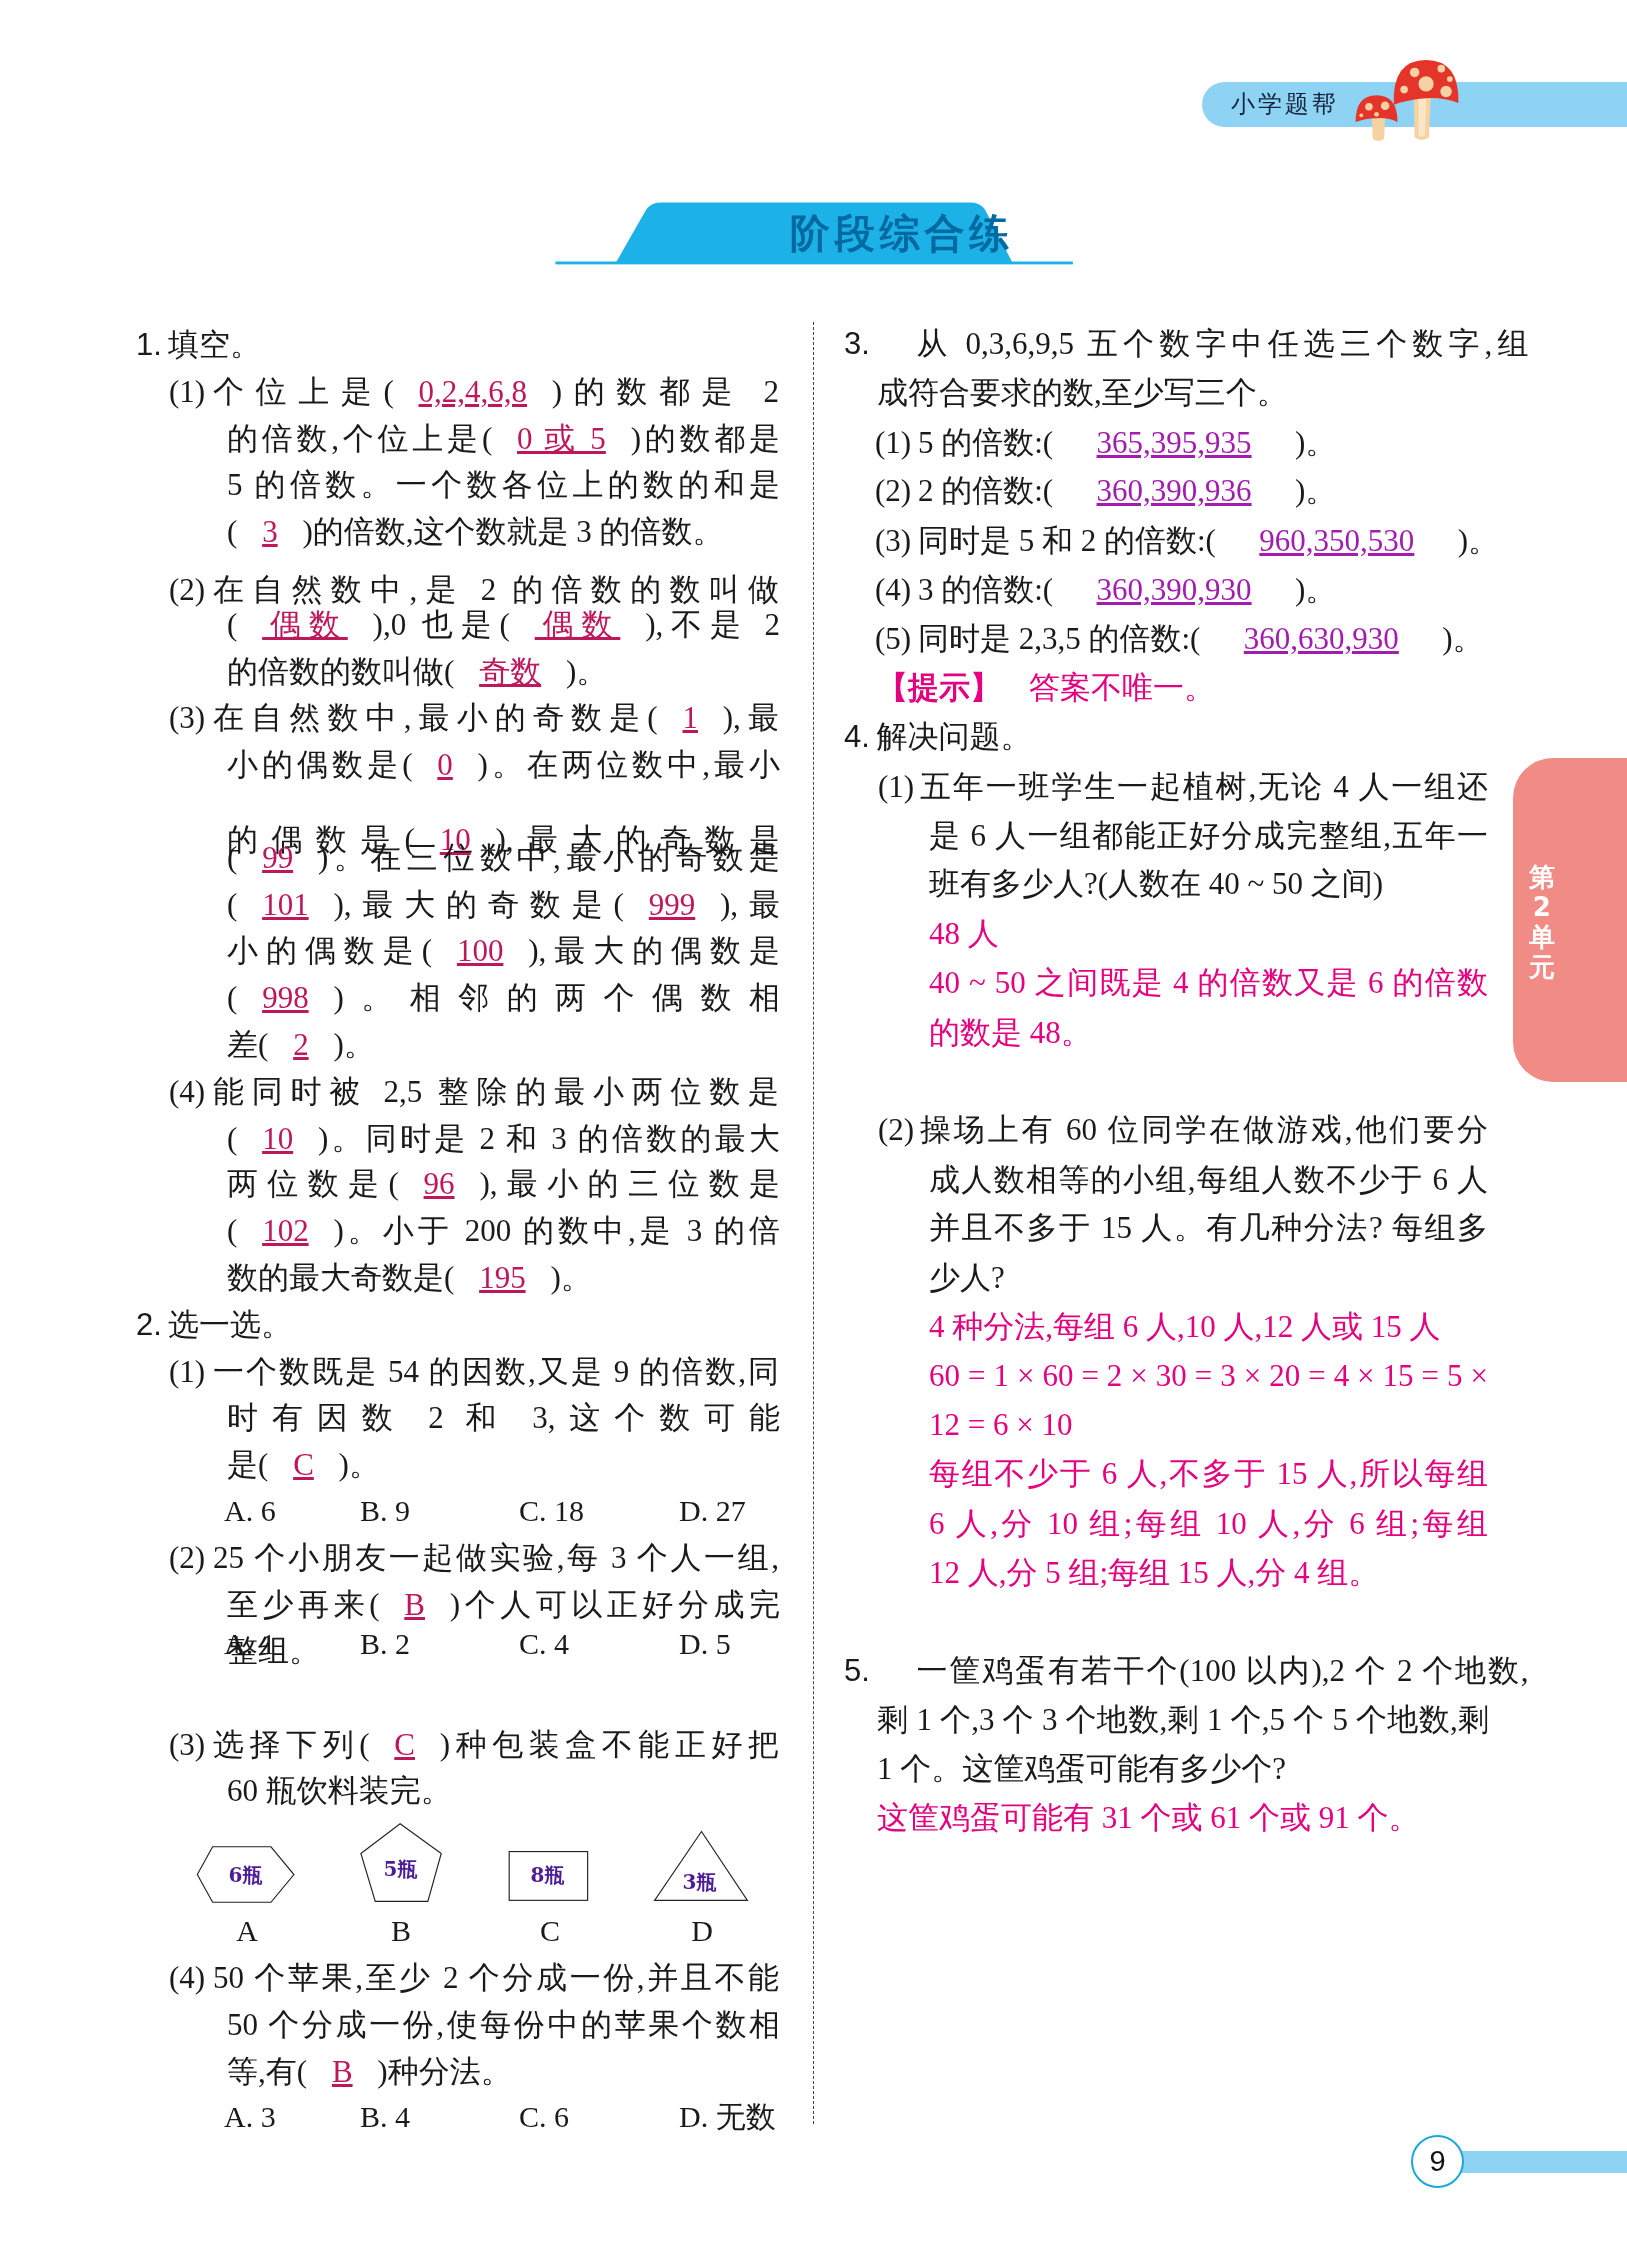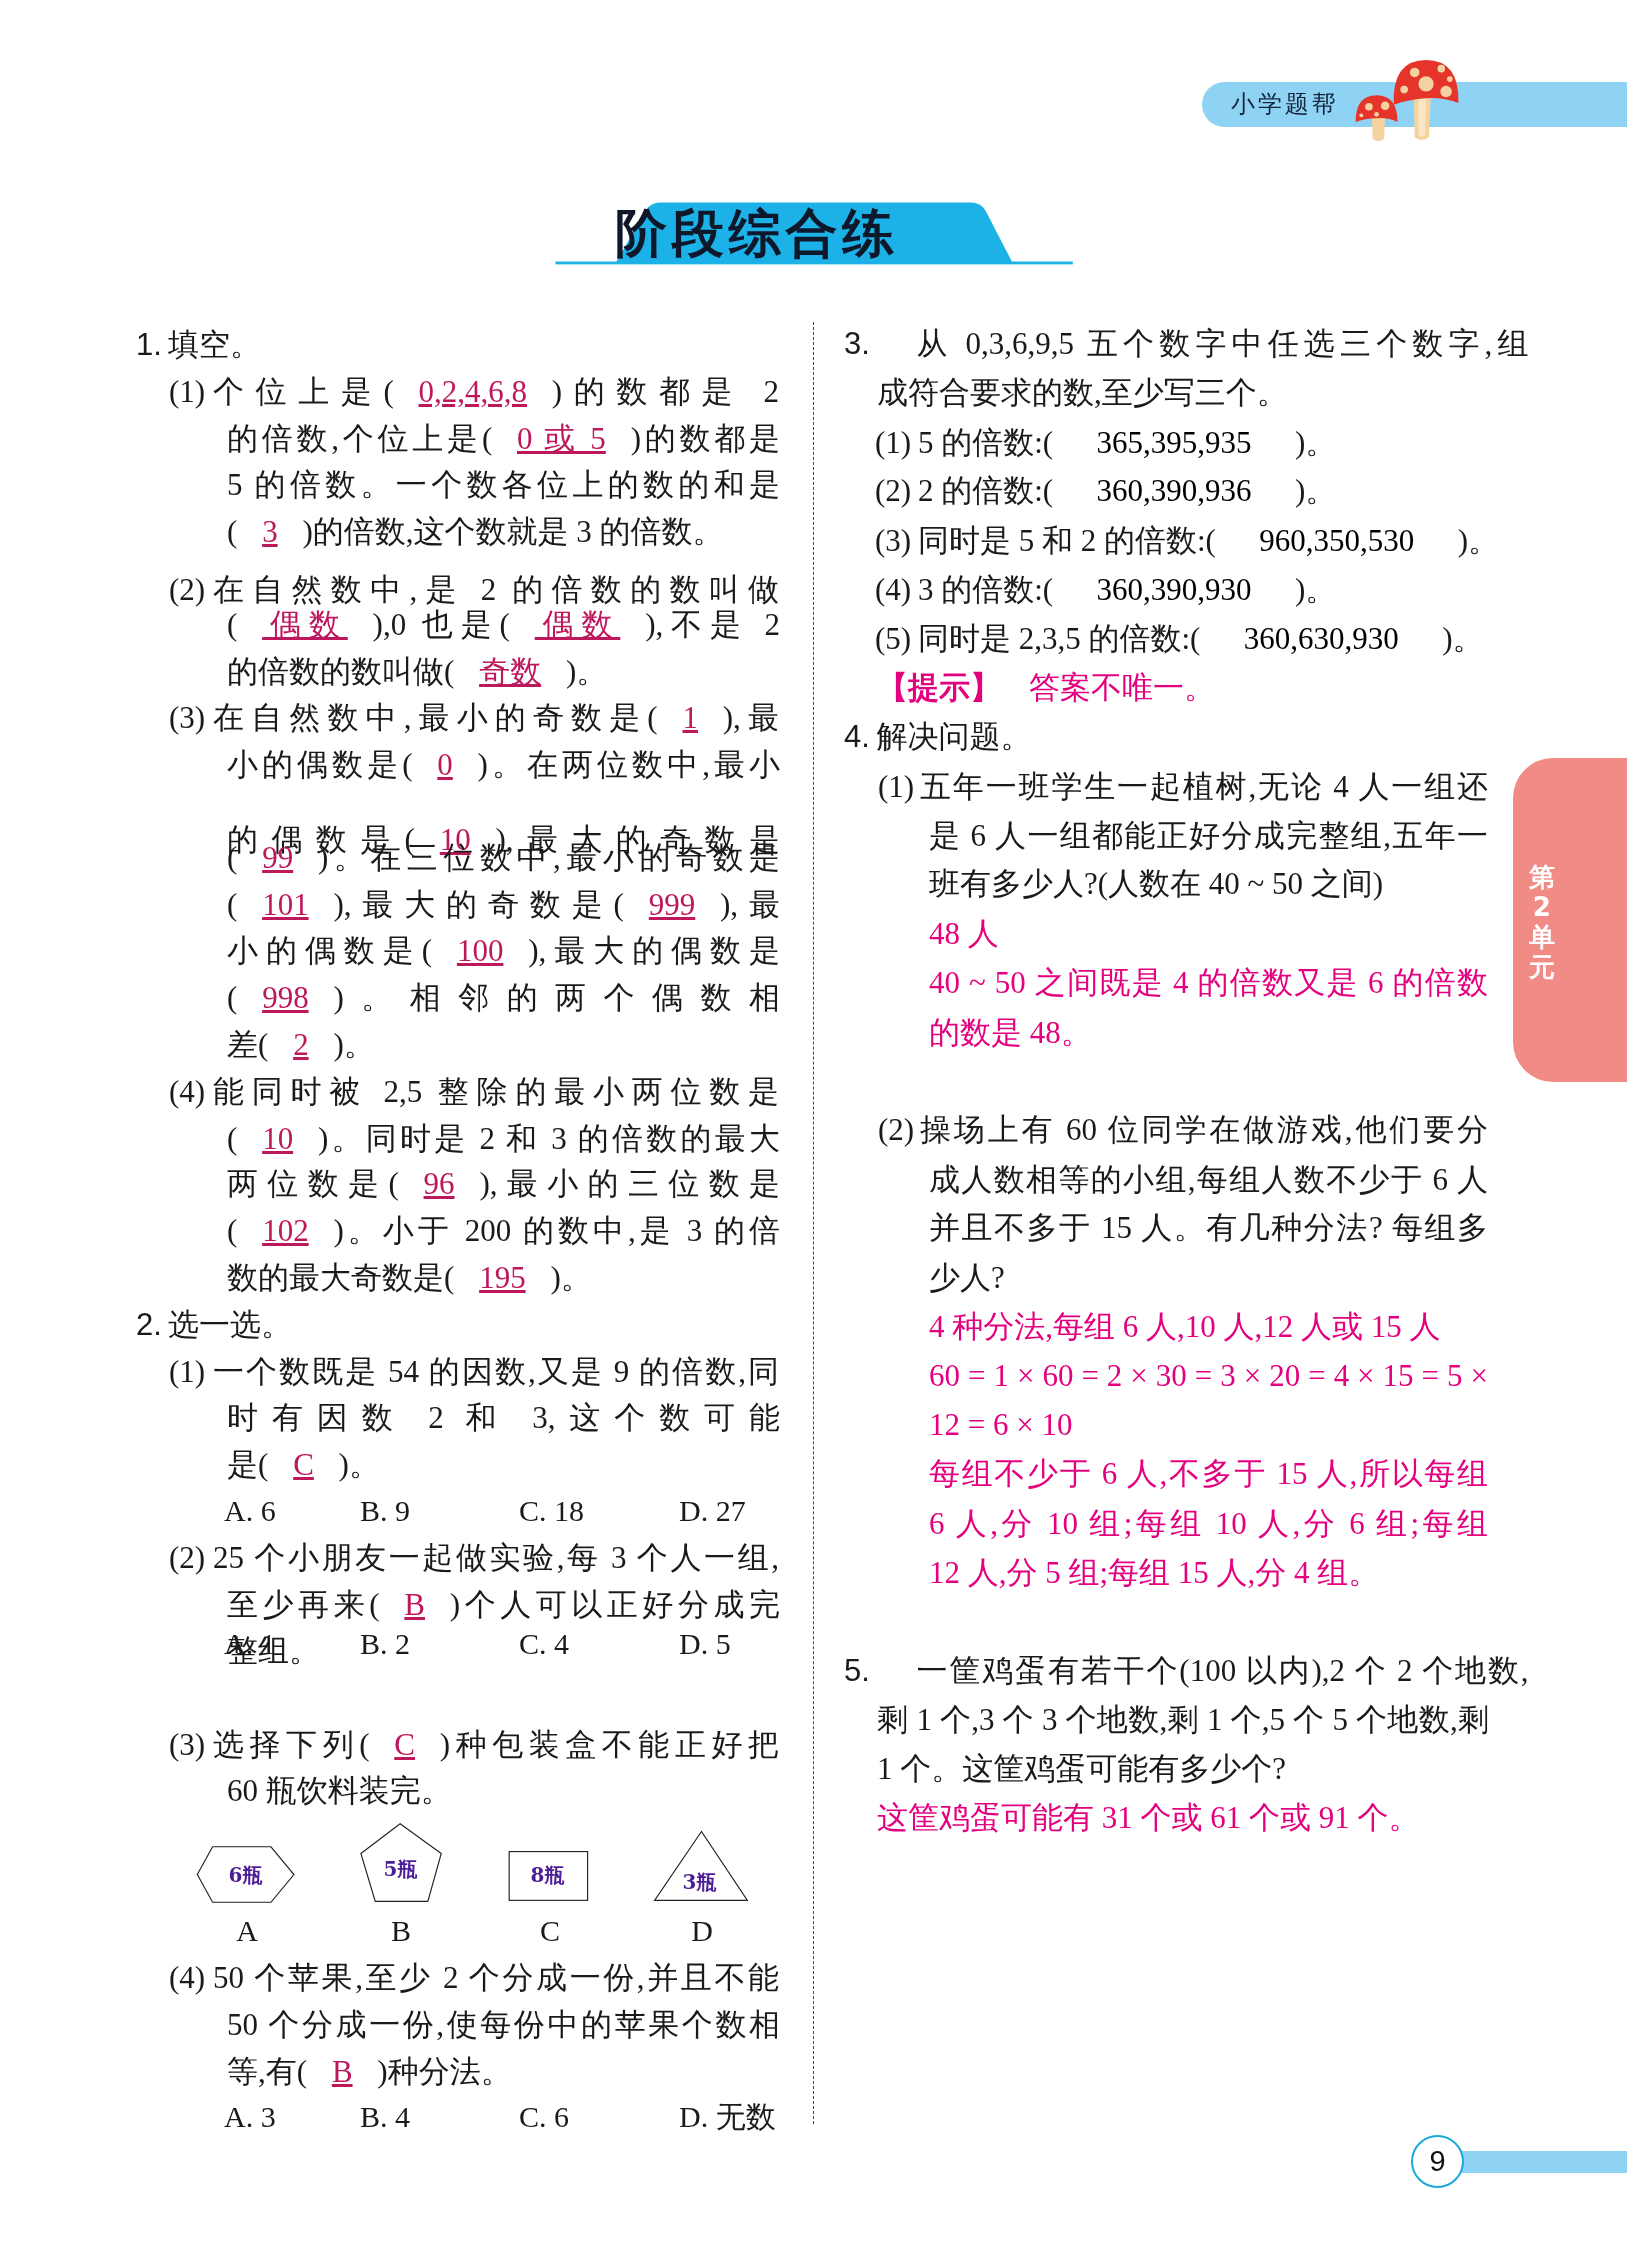--- a/index.html
+++ b/index.html
@@ -5,21 +5,21 @@
   html, body { margin:0; padding:0; }
   body { width:1628px; height:2260px; position:relative; overflow:hidden; background:#ffffff; }
 
   
   .hdr-bar { position:absolute; left:1202px; top:82px; width:426px; height:45px; background:#8fd3f4; border-radius:23px 0 0 23px; }
   .hdr-brand { position:absolute; left:1231px; top:82px; height:45px; line-height:45px; font-family:"DejaVu Sans", sans-serif; font-size:24px; color:#14243a; letter-spacing:2.9px; }
   .mush { position:absolute; left:1348px; top:55px; width:119px; height:92px; }
 
   
   .banner-svg { position:absolute; left:545px; top:191px; width:545px; height:81px; }
-  .banner-text { position:absolute; left:615px; top:203px; width:399px; height:61px; line-height:61px; text-align:left; color:#0f172a; font-family:"DejaVu Sans", sans-serif; font-weight:bold; font-size:52px; letter-spacing:4.8px; }
+  .banner-text { position:absolute; left:615px; top:203px; width:399px; height:61px; line-height:61px; text-align:right; color:#0369a1; font-family:"DejaVu Sans", sans-serif; font-weight:bold; font-size:40px; letter-spacing:4.8px; }
 
   
   .divider { position:absolute; left:813px; top:322px; height:1802px; width:0; border-left:1.4px dashed #444; }
 
   
   .unit-tab { position:absolute; left:1513px; top:758px; width:115px; height:324px; background:#f08b86; border-radius:40px 0 0 40px; }
   .unit-chars { position:absolute; left:13.4px; top:104px; width:31px; text-align:center; color:#fff; font-family:"DejaVu Sans", sans-serif; font-weight:bold; font-size:26px; line-height:30px; }
   .unit-chars span { display:block; }
 
   
@@ -29,21 +29,21 @@
   
   .row { position:absolute; white-space:nowrap; font-family:"Liberation Serif","DejaVu Serif", serif; font-size:31px; color:#1a1a1a; }
   .L { height:47px; line-height:47px; }
   .R { height:49px; line-height:49px; }
   .j, .j .txt { text-align:justify; text-align-last:justify; }
   .nj { text-align:left; text-align-last:left; }
   .qn { display:inline-block; font-family:"Liberation Sans","DejaVu Sans", sans-serif; }
   .lbl { display:inline-block; }
   .txt { display:inline-block; vertical-align:top; }
   .ans { color:#be185d; padding:0 0.8em;text-decoration:underline; }
-  .ans3 { color:#000000; padding:0 1.4em; }
+  .ans3 { color:#a21caf; padding:0 1.4em;text-decoration:underline; }
   .ansline { color:#e4007f; }
   .hint-label { color:#e4007f; font-weight:bold; font-family:"DejaVu Sans", sans-serif; margin-right:0.9em; }
 
   
   .lq { left:136px; } .lq .qn { width:32px; }
   .li { left:169px; width:610px; } .li .lbl { width:44px; } .li .txt { width:566px; }
   .lc { left:227px; width:553px; }
   .opt { position:absolute; font-family:"Liberation Serif","DejaVu Serif", serif; font-size:30px; color:#1a1a1a; white-space:nowrap; }
 
   

